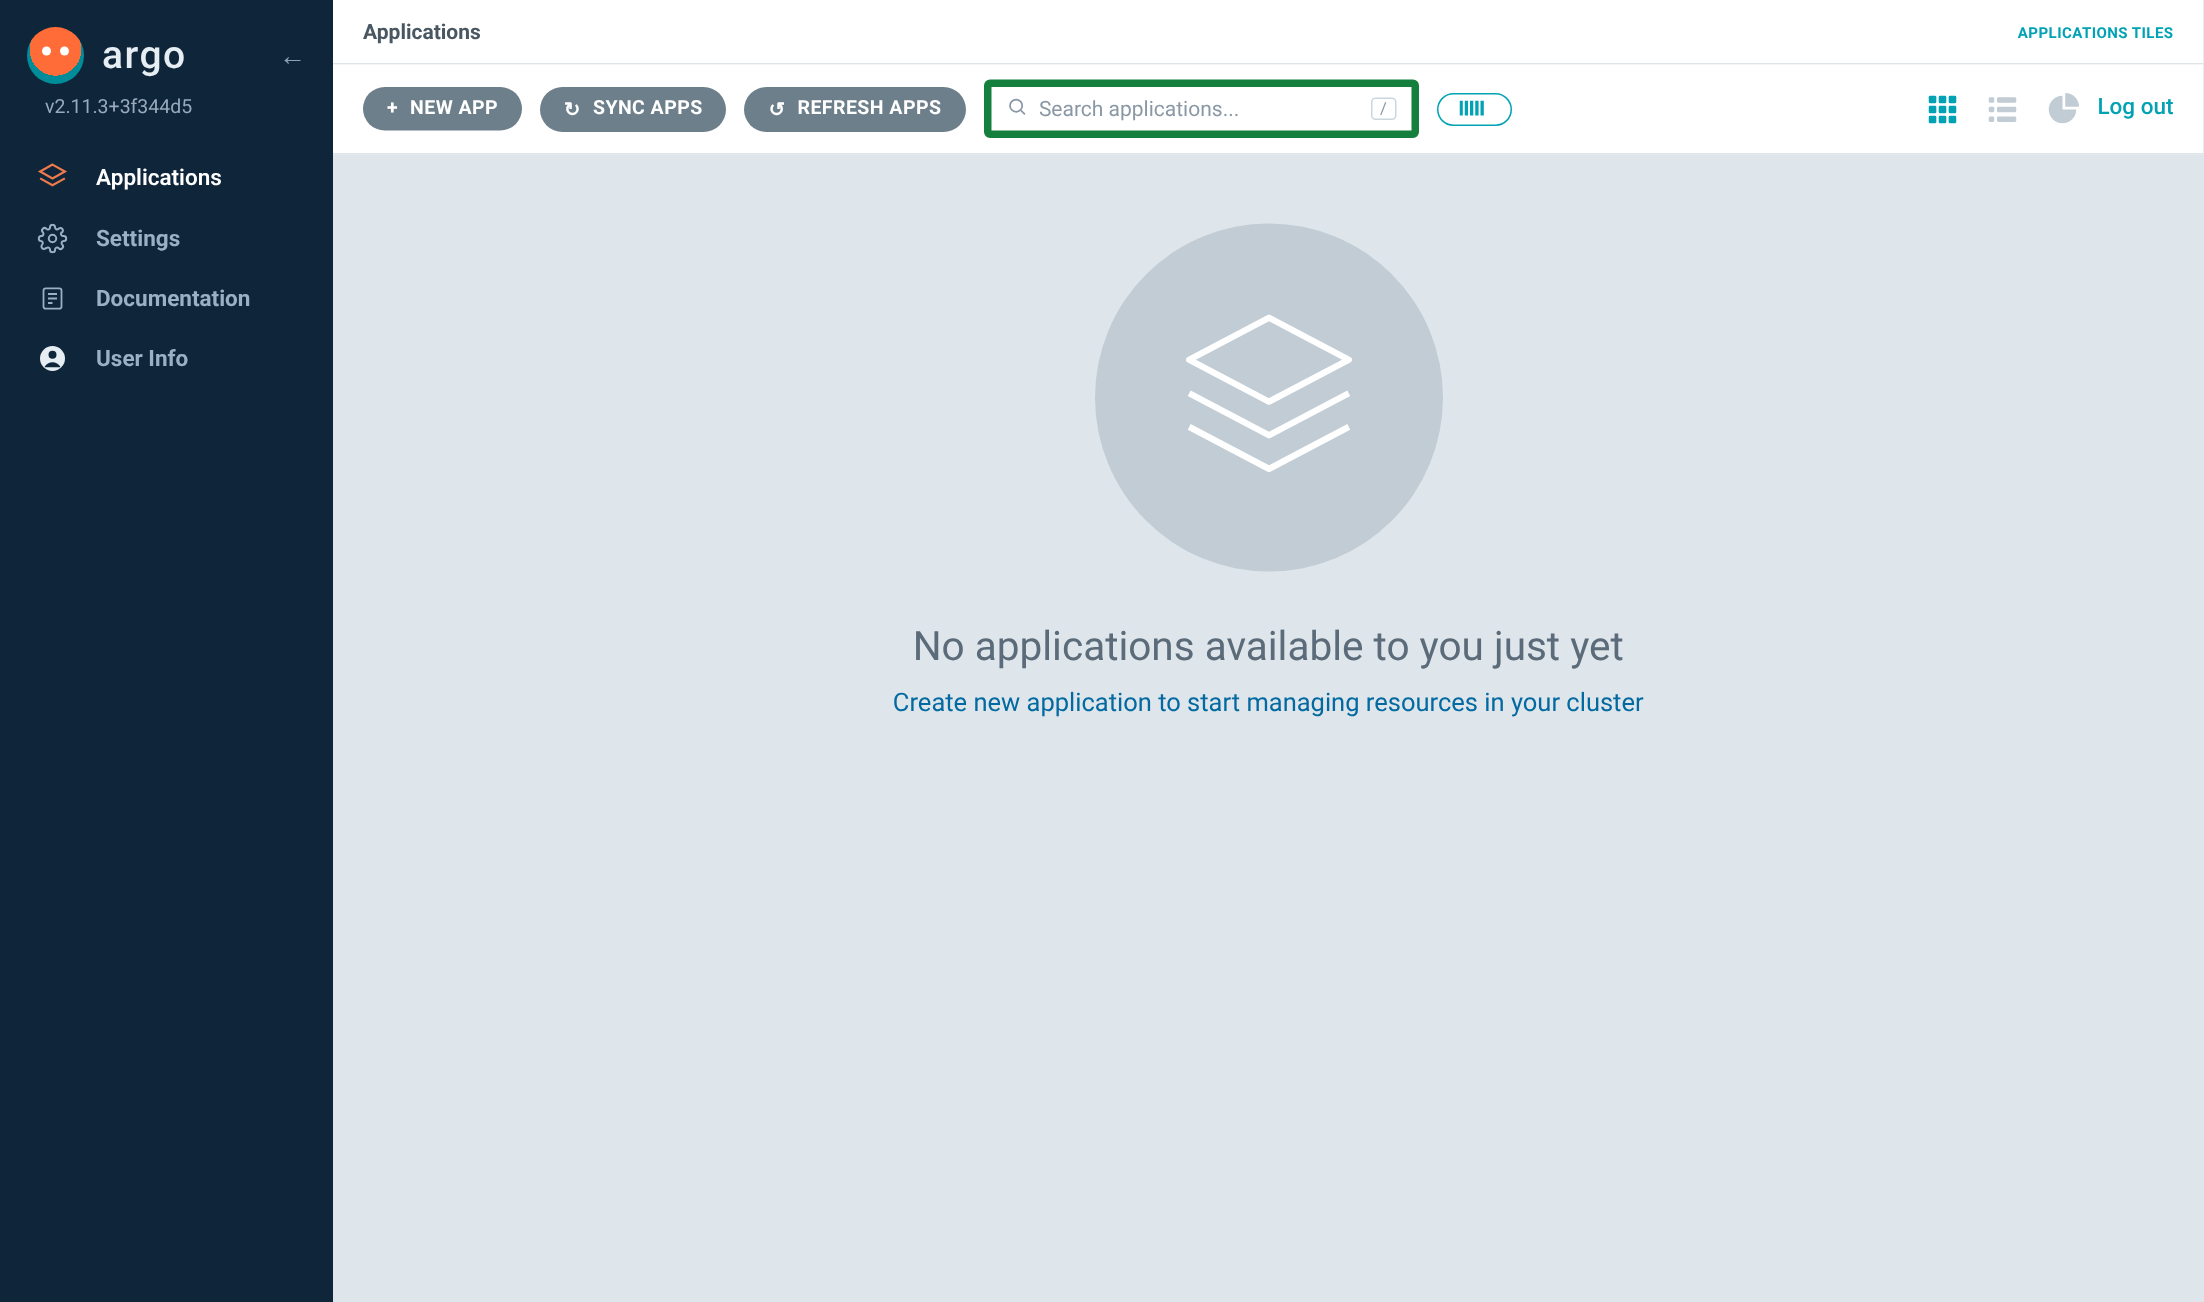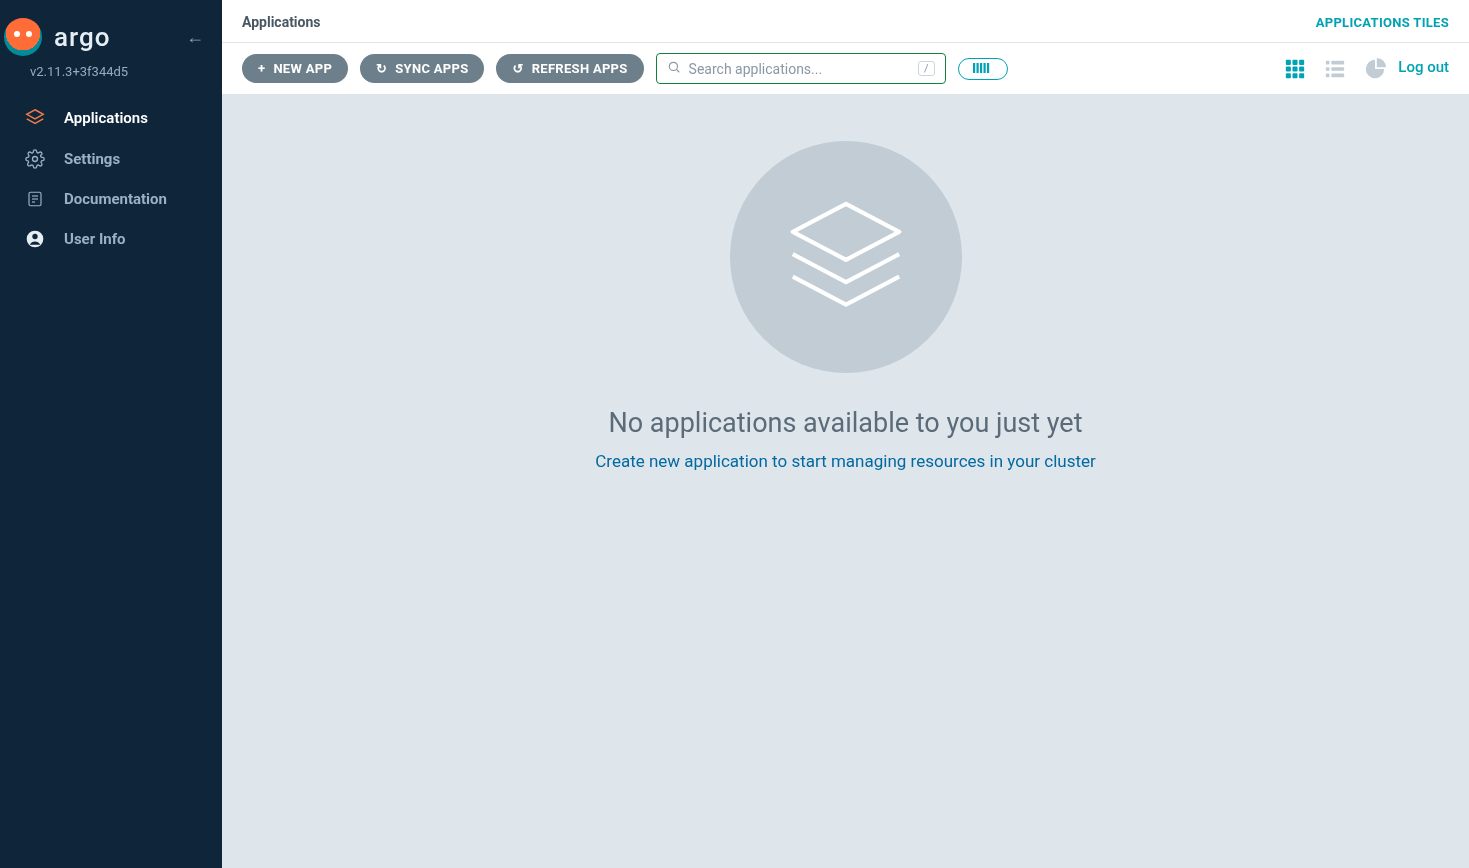--- a/index.html
+++ b/index.html
@@ -1,46 +1,46 @@
 <!DOCTYPE html>
 <html><head>
 <meta charset="utf-8">
 <style>
 * { margin:0; padding:0; box-sizing:border-box; font-family:-apple-system,BlinkMacSystemFont,"Segoe UI",Roboto,"Helvetica Neue",Arial,sans-serif; }
 html,body { width:100%; height:100%; overflow:hidden; }
 body { display:flex; background:#dee6eb; color:#363c4a; }
 
 
 .sidebar { width:222px; background:#0e253a; color:#ccd6dd; display:flex; flex-direction:column; height:100vh; flex-shrink:0; }
-.logo-row { display:flex; align-items:center; padding:18px 18px 6px 4px; gap:12px; }
+.logo-row { display:flex; align-items:center; padding:18px 18px 6px 18px; gap:12px; }
 .logo-mark { width:38px; height:38px; border-radius:50%; background:radial-gradient(circle at 50% 40%,#ff6c37 0 58%,#008c99 58% 100%); position:relative; flex-shrink:0; }
 .logo-mark::before,.logo-mark::after{content:"";position:absolute;width:6px;height:6px;background:#fff;border-radius:50%;top:13px;}
 .logo-mark::before{left:10px;} .logo-mark::after{right:10px;}
 .logo-text { font-size:26px; font-weight:500; color:#e7eef3; letter-spacing:1px; }
 .collapse-arrow { color:#8fa1b3; font-size:18px; margin-left:auto; cursor:pointer; }
 .version { font-size:13px; color:#9ab; padding:2px 0 18px 30px; }
 .nav-item { display:flex; align-items:center; gap:18px; padding:10px 24px; cursor:pointer; font-size:15px; }
 .nav-item.active { color:#fff; font-weight:600; }
 .nav-item.inactive { color:#9ab0c4; font-weight:700; }
 .nav-icon { width:22px; display:flex; justify-content:center; font-size:17px; }
 
 
 .main { flex:1; display:flex; flex-direction:column; height:100vh; }
 
 
 .header { background:#fff; border-bottom:1px solid #dee4e8; padding:14px 20px 12px; display:flex; align-items:center; }
 .breadcrumb { font-size:14px; font-weight:700; color:#495763; }
-.header-right-link { margin-left:auto; color:#00a2b3; font-weight:700; font-size:13px; letter-spacing:.3px; cursor:pointer; }
+.header-right-link { margin-left:auto; color:#00a2b3; font-weight:700; font-size:10px; letter-spacing:.3px; cursor:pointer; }
 
 
 .toolbar { background:#fff; border-bottom:1px solid #dee4e8; padding:10px 20px; display:flex; align-items:center; gap:12px; }
 .btn { background:#6d7f8b; color:#fff; border:none; border-radius:18px; padding:7px 16px; font-size:13px; font-weight:700; letter-spacing:.3px; display:inline-flex; align-items:center; gap:8px; cursor:pointer; }
 .btn .ico{font-size:13px;font-weight:700;}
 
-.search { flex:0 0 290px; display:flex; align-items:center; border:1px solid #15803d; border-radius:4px; padding:5px 10px; color:#8a98a5; background:#fff; gap:8px; }
+.search { flex:0 0 290px; display:flex; align-items:center; border:5px solid #15803d; border-radius:4px; padding:5px 10px; color:#8a98a5; background:#fff; gap:8px; }
 .search input { border:none; outline:none; flex:1; font-size:14px; color:#495763; background:transparent; }
 .search input::placeholder{color:#8a98a5;}
 .kbd { border:1px solid #ccd6dd; border-radius:3px; padding:0 5px; font-size:11px; color:#8a98a5; }
 
 .filter-pill { border:1.5px solid #00a2b3; border-radius:18px; padding:4px 14px; color:#00a2b3; cursor:pointer; display:flex; align-items:center; justify-content:center; }
 .filter-pill svg { display:block; }
 
 .toolbar-right { margin-left:auto; display:flex; align-items:flex-start; gap:12px; }
 .view-icons { display:flex; gap:18px; align-items:center; }
 .view-icon { width:22px; height:22px; cursor:pointer; display:flex; align-items:center; justify-content:center; }

